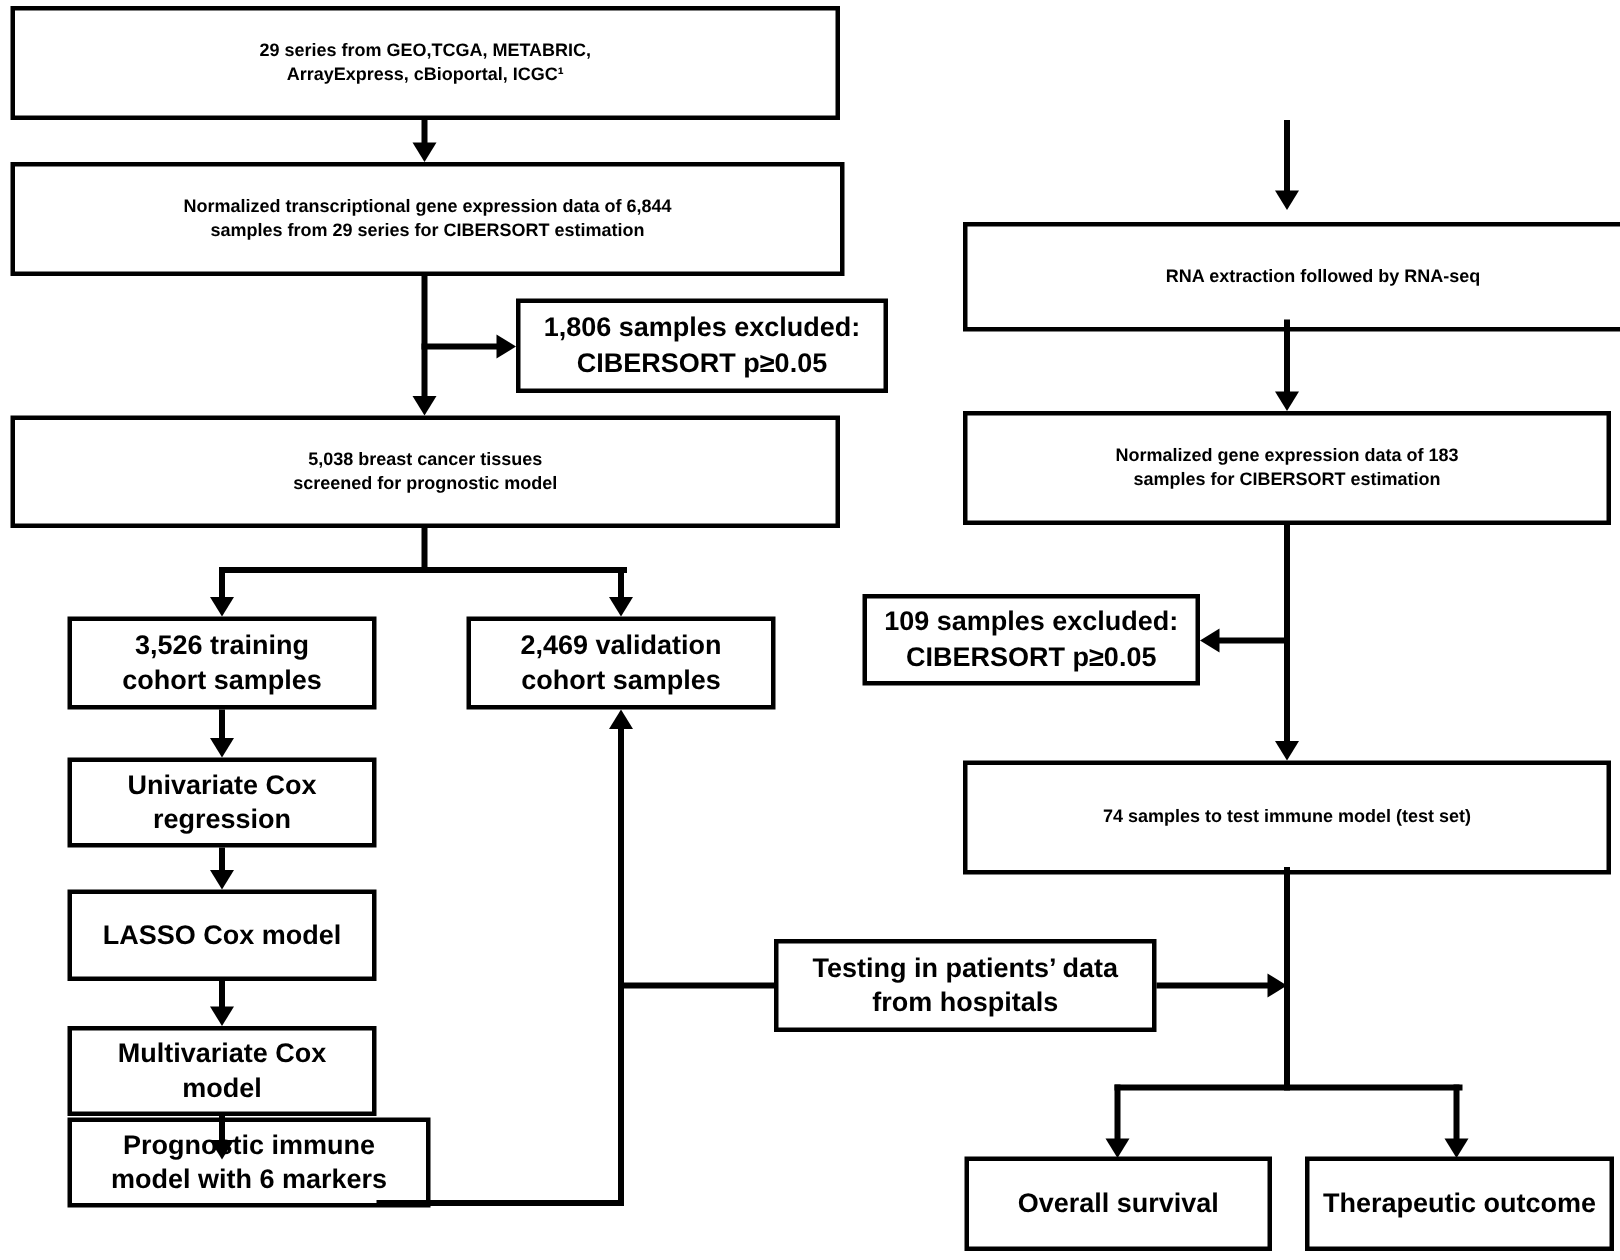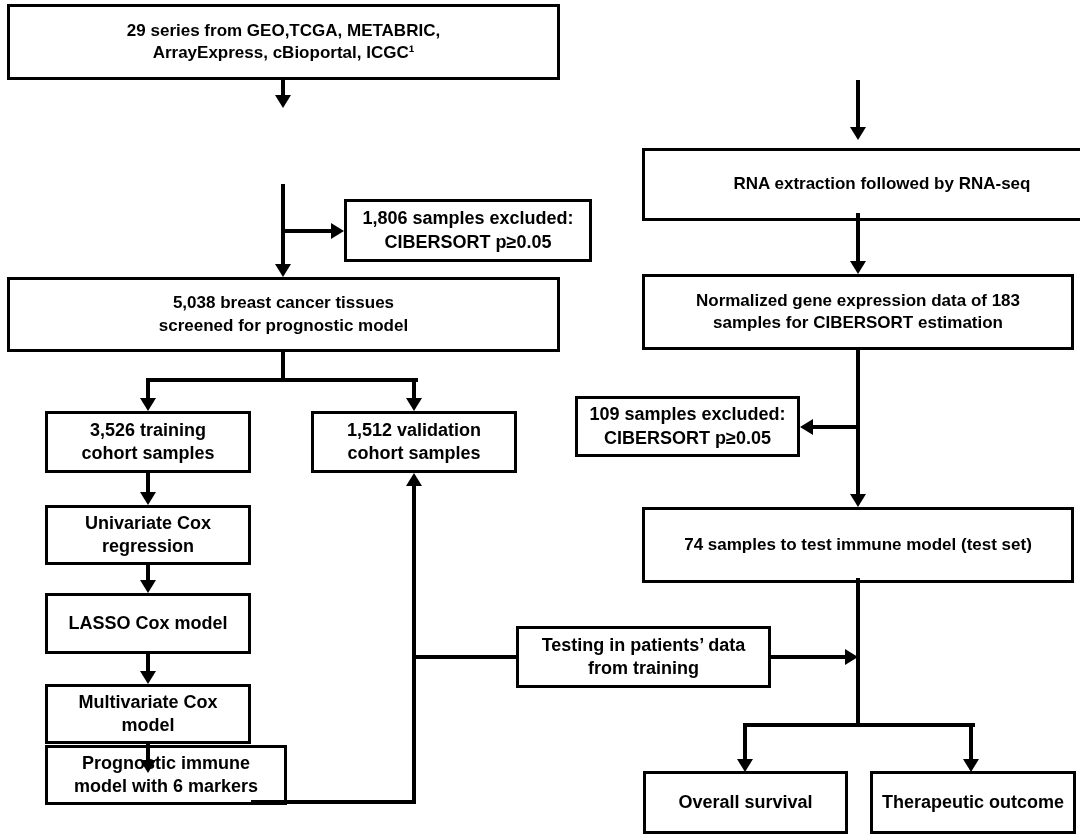--- a/index.html
+++ b/index.html
@@ -5,64 +5,66 @@
   html,body{margin:0;padding:0;background:#ffffff;}
   .canvas{
     position:relative;width:1080px;height:840px;background:#ffffff;
     font-family:"Liberation Sans",sans-serif;color:#000;overflow:hidden;
   }
   .box{
     position:absolute;box-sizing:border-box;border:3px solid #000;background:#fff;
     display:flex;align-items:center;justify-content:center;text-align:center;
     font-weight:bold;font-size:18px;line-height:1.3;white-space:pre-line;padding:2px;
   }
-  .box.wide{font-size:17px;}
+  .box.wide{font-size:12px;}
   .vline,.hline{position:absolute;background:#000;}
   .vline{width:4px;}
   .hline{height:4px;}
   .ah{position:absolute;width:0;height:0;}
   .ah-down{border-left:8px solid transparent;border-right:8px solid transparent;border-top:13px solid #000;}
   .ah-up{border-left:8px solid transparent;border-right:8px solid transparent;border-bottom:13px solid #000;}
   .ah-right{border-top:8px solid transparent;border-bottom:8px solid transparent;border-left:13px solid #000;}
   .ah-left{border-top:8px solid transparent;border-bottom:8px solid transparent;border-right:13px solid #000;}
 </style>
 </head>
 <body>
 
 <div class="canvas">
 
   <div class="box wide" style="left:7px;top:4px;width:553px;height:76px;">29 series from GEO,TCGA, METABRIC,
 ArrayExpress, cBioportal, ICGC¹</div>
 
+  <div class="box wide" style="left:7px;top:108px;width:556px;height:76px;">Normalized transcriptional gene expression data of 6,844
+samples from 29 series for CIBERSORT estimation</div>
 
   <div class="box" style="left:344px;top:199px;width:248px;height:63px;">1,806 samples excluded:
 CIBERSORT p≥0.05</div>
 
   <div class="box wide" style="left:7px;top:277px;width:553px;height:75px;">5,038 breast cancer tissues
 screened for prognostic model</div>
 
   <div class="box" style="left:45px;top:411px;width:206px;height:62px;">3,526 training
 cohort samples</div>
 
-  <div class="box" style="left:311px;top:411px;width:206px;height:62px;">1,512 validation
+  <div class="box" style="left:311px;top:411px;width:206px;height:62px;">2,469 validation
 cohort samples</div>
 
   <div class="box" style="left:45px;top:505px;width:206px;height:60px;">Univariate Cox
 regression</div>
 
   <div class="box" style="left:45px;top:593px;width:206px;height:61px;">LASSO Cox model</div>
 
   <div class="box" style="left:45px;top:684px;width:206px;height:60px;">Multivariate Cox
 model</div>
 
   <div class="box" style="left:45px;top:745px;width:242px;height:60px;padding:0;">Prognostic immune
 model with 6 markers</div>
 
   <div class="box" style="left:516px;top:626px;width:255px;height:62px;">Testing in patients’ data
-from training</div>
+from hospitals</div>
 
 
   <div class="box wide" style="left:642px;top:148px;width:480px;height:73px;">RNA extraction followed by RNA-seq</div>
 
   <div class="box wide" style="left:642px;top:274px;width:432px;height:76px;">Normalized gene expression data of 183
 samples for CIBERSORT estimation</div>
 
   <div class="box" style="left:575px;top:396px;width:225px;height:61px;">109 samples excluded:
 CIBERSORT p≥0.05</div>
 

